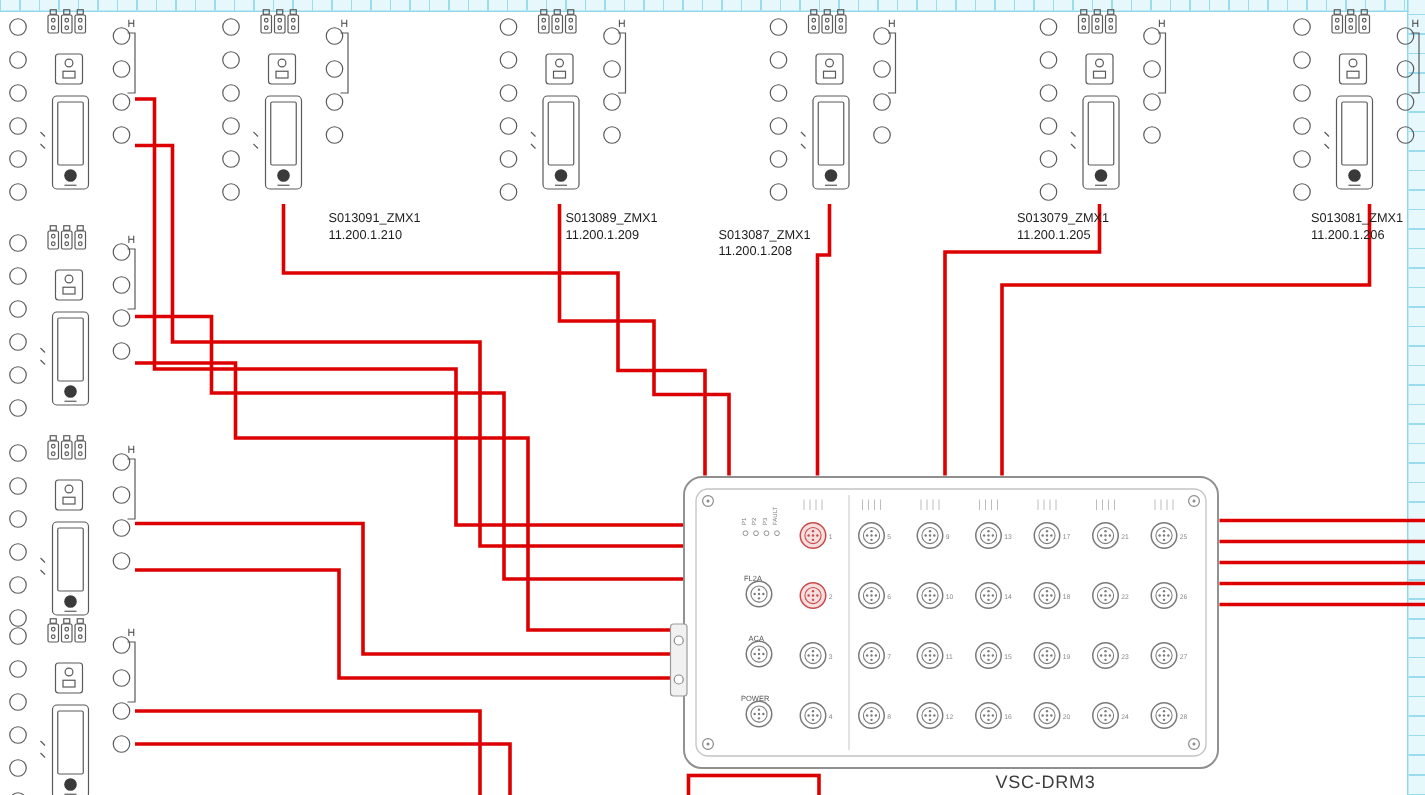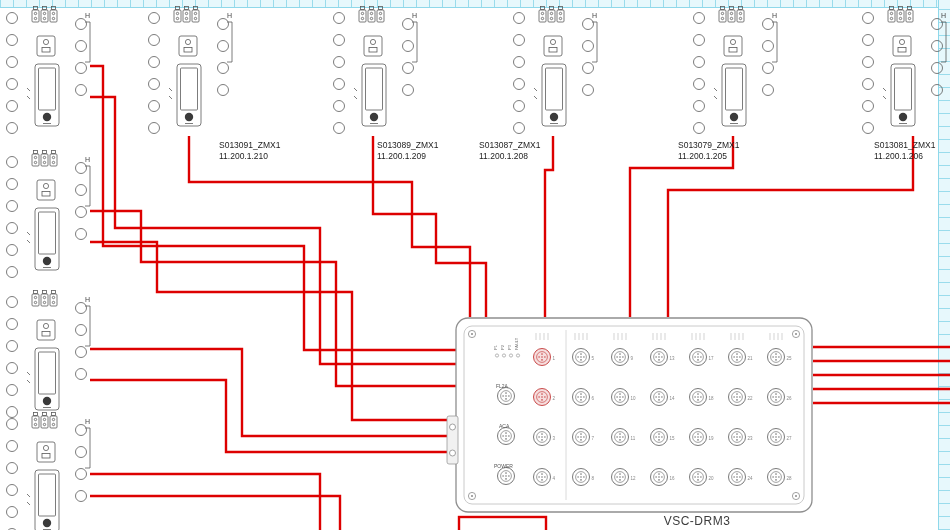--- a/index.html
+++ b/index.html
@@ -488,21 +488,21 @@
 
   <div class="labels">
     <div class="dev-label" style="left:219px;top:140px">
       <div>S013091_ZMX1</div>
       <div>11.200.1.210</div>
     </div>
     <div class="dev-label" style="left:377px;top:140px">
       <div>S013089_ZMX1</div>
       <div>11.200.1.209</div>
     </div>
-    <div class="dev-label" style="left:479px;top:140px">
+    <div class="dev-label" style="left:479px;top:151px">
       <div>S013087_ZMX1</div>
       <div>11.200.1.208</div>
     </div>
     <div class="dev-label" style="left:678px;top:140px">
       <div>S013079_ZMX1</div>
       <div>11.200.1.205</div>
     </div>
     <div class="dev-label" style="left:874px;top:140px">
       <div>S013081_ZMX1</div>
       <div>11.200.1.206</div>

